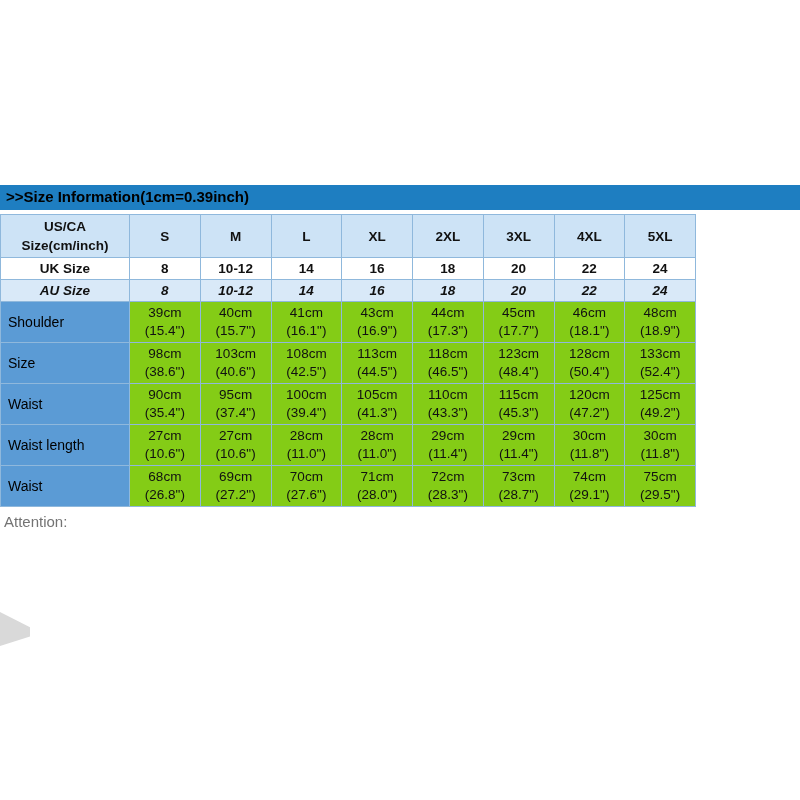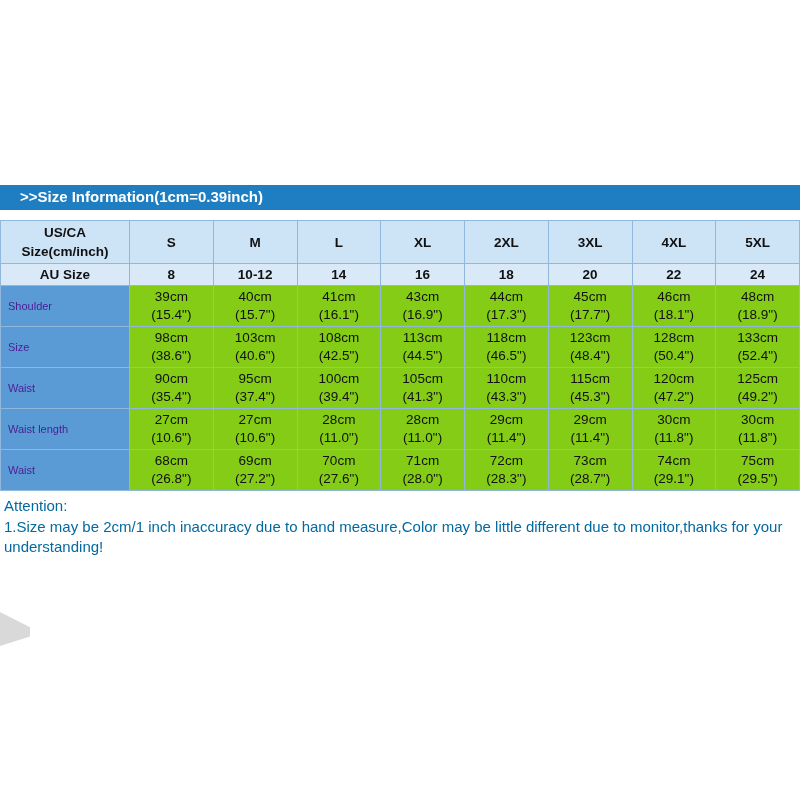--- a/index.html
+++ b/index.html
@@ -5,49 +5,49 @@
   html,body{margin:0;padding:0;}
   body{
     width:800px;height:800px;position:relative;overflow:hidden;
     background:#ffffff;color:#161616;
     font-family:"Liberation Sans", sans-serif;
   }
   .content{position:absolute;top:185px;left:0;width:800px;}
 
   
   .banner{
-    background:#1E7EC1;color:#ffffff;font-weight:bold;
-    font-size:15px;line-height:20px;padding:2px 0 3px 20px;
+    background:#1E7EC1;color:#000000;font-weight:bold;
+    font-size:15px;line-height:20px;padding:2px 0 3px 6px;
   }
   .banner div{white-space:nowrap;}
 
   
   table.size-chart{
-    width:800px;border-collapse:collapse;table-layout:fixed;margin-top:10px;
+    width:696px;border-collapse:collapse;table-layout:fixed;margin-top:4px;
   }
   table.size-chart col.first{width:129px;}
   table.size-chart th, table.size-chart td{
     border:1px solid #8FB8DC;text-align:center;padding:0;
     font-size:13.5px;color:#111;
   }
   thead th{
     background:#CDE3F6;font-weight:bold;font-size:14px;line-height:19px;height:42px;
   }
   thead th.corner div{line-height:19px;}
   tr.size-row td{height:21px;font-weight:bold;font-size:13.5px;background:#ffffff;}
-  tr.size-row.band td{background:#D9E9F8;}
+  tr.size-row.band td{background:#D9E9F8;font-style:italic;}
   tr.m-row td{height:40px;line-height:18px;background:#84cc16;}
   tr.m-row td.rowlabel{
     background:#5B9BD5;text-align:left;padding-left:7px;
-    font-size:11px;font-weight:normal;color:#4c1d95;
+    font-size:14px;font-weight:normal;color:#000000;
   }
 
   
   .attention{
-    padding:5px 8px 0 4px;font-size:15px;line-height:20px;color:#0369a1;
+    padding:5px 8px 0 4px;font-size:15px;line-height:20px;color:#737373;
   }
   .attention .att-title{margin-bottom:1px;}
 
   
   .corner-shape{
     position:absolute;left:0;top:612px;width:30px;height:34px;
     background:#d9d9d9;
     clip-path:polygon(0 0, 100% 45%, 100% 72%, 0 100%);
   }
 </style>
@@ -82,20 +82,31 @@
           <th>M</th>
           <th>L</th>
           <th>XL</th>
           <th>2XL</th>
           <th>3XL</th>
           <th>4XL</th>
           <th>5XL</th>
         </tr>
       </thead>
     <tbody>
+        <tr class="size-row">
+          <td>UK Size</td>
+          <td>8</td>
+          <td>10-12</td>
+          <td>14</td>
+          <td>16</td>
+          <td>18</td>
+          <td>20</td>
+          <td>22</td>
+          <td>24</td>
+        </tr>
         <tr class="size-row band">
           <td>AU Size</td>
           <td>8</td>
           <td>10-12</td>
           <td>14</td>
           <td>16</td>
           <td>18</td>
           <td>20</td>
           <td>22</td>
           <td>24</td>
@@ -273,18 +284,17 @@
           <td>
             <div>75cm</div>
             <div>(29.5")</div>
           </td>
         </tr>
       </tbody>
   </table>
 
   <div class="attention">
     <div class="att-title">Attention:</div>
-    <div>1.Size may be 2cm/1 inch inaccuracy due to hand measure,Color may be little different due to monitor,thanks for your understanding!</div>
   </div>
 
 </div>
 
 <div class="corner-shape"></div>
 
 </body></html>

